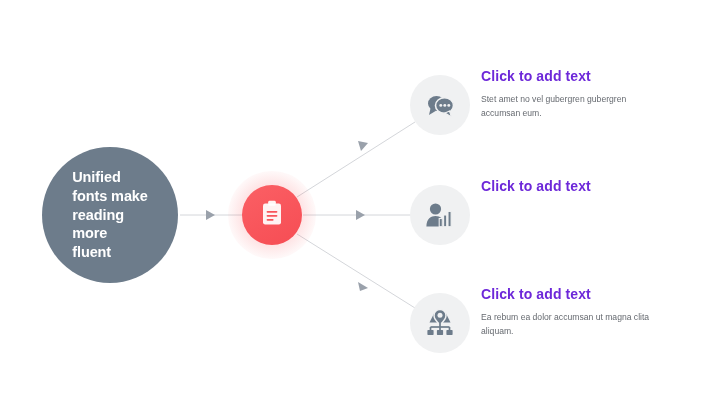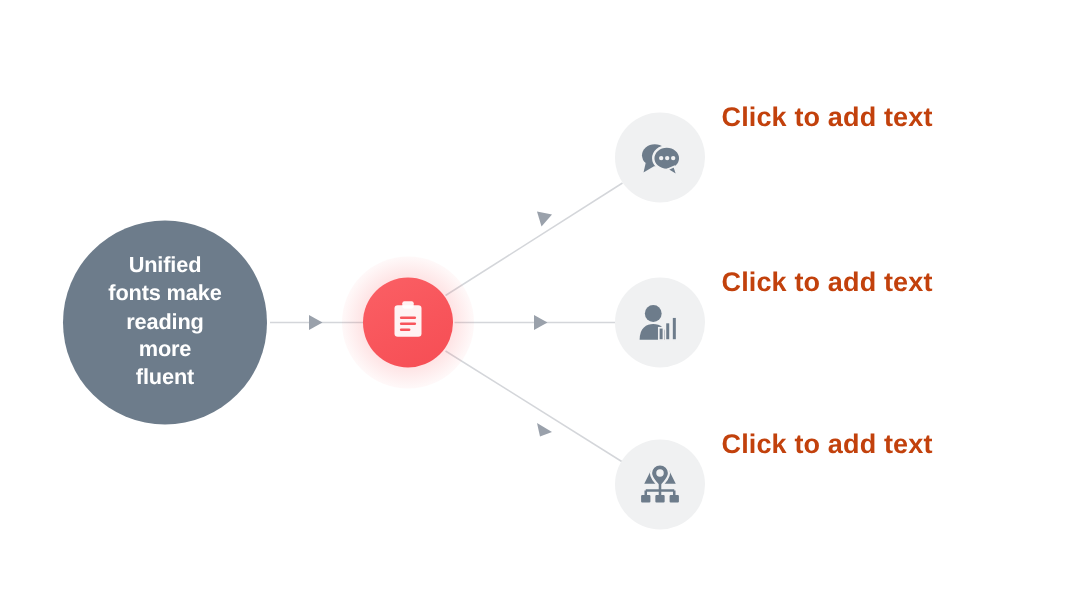--- a/index.html
+++ b/index.html
@@ -44,21 +44,20 @@
     display: flex;
     align-items: center;
     justify-content: center;
     box-sizing: border-box;
   }
   .hub-text {
     color: #ffffff;
     font-size: 14.5px;
     font-weight: bold;
     line-height: 1.30;
-    text-align: center;
     letter-spacing: -0.1px;
     padding: 0 8px;
     white-space: pre-line;
   }
 
   
   .red-node-glow {
     position: absolute;
     left: 228px;
     top: 171px;
@@ -97,23 +96,23 @@
   }
   .item-circle svg { display: block; }
 
   
   .item-text {
     position: absolute;
     left: 481px;
     width: 220px;
   }
   .item-title {
-    font-size: 18px;
+    font-size: 14px;
     font-weight: bold;
-    color: #c2410c;
+    color: #6d28d9;
     letter-spacing: 0.1px;
     margin: 0 0 9px 0;
   }
   .item-body {
     font-size: 8.6px;
     color: #666a70;
     line-height: 1.62;
     margin: 0;
     max-width: 170px;
   }
@@ -175,20 +174,21 @@
         <ellipse cx="19.5" cy="13.5" rx="9" ry="7.8" fill="#6d7c8b" stroke="#f0f1f2" stroke-width="1.6"></ellipse>
         <path d="M24.5 19 L26.5 25 L20 21 Z" fill="#6d7c8b" stroke="#f0f1f2" stroke-width="1.2"></path>
         <circle cx="15.8" cy="13.4" r="1.45" fill="#f0f1f2"></circle>
         <circle cx="19.8" cy="13.4" r="1.45" fill="#f0f1f2"></circle>
         <circle cx="23.8" cy="13.4" r="1.45" fill="#f0f1f2"></circle>
       </svg>
     </span>
   </div>
   <div class="item-text t1">
     <p class="item-title">Click to add text</p>
+    <p class="item-body">Stet amet no vel gubergren gubergren accumsan eum.</p>
   </div>
 
   <div class="item-circle r2" style="left:410px;">
     <span>
       <svg width="30" height="27" viewBox="0 0 30 27">
         <circle cx="10.5" cy="7" r="5.6" fill="#6d7c8b"></circle>
         <path d="M1.4 24.5 C1.4 16.6 6 14 10.5 14 C15 14 19.6 16.6 19.6 24.5 Z" fill="#6d7c8b"></path>
         <rect x="14.2" y="16.5" width="3.1" height="8.2" fill="#6d7c8b" stroke="#f0f1f2" stroke-width="1.1"></rect>
         <rect x="18.6" y="13" width="3.1" height="11.7" fill="#6d7c8b" stroke="#f0f1f2" stroke-width="1.1"></rect>
         <rect x="23" y="9.4" width="3.1" height="15.3" fill="#6d7c8b" stroke="#f0f1f2" stroke-width="1.1"></rect>
@@ -211,15 +211,16 @@
         <line x1="15" y1="18" x2="15" y2="21" stroke="#6d7c8b" stroke-width="1.7"></line>
         <line x1="24.5" y1="18" x2="24.5" y2="21" stroke="#6d7c8b" stroke-width="1.7"></line>
         <rect x="2.4" y="21" width="6.2" height="5" rx="0.7" fill="#6d7c8b"></rect>
         <rect x="11.9" y="21" width="6.2" height="5" rx="0.7" fill="#6d7c8b"></rect>
         <rect x="21.4" y="21" width="6.2" height="5" rx="0.7" fill="#6d7c8b"></rect>
       </svg>
     </span>
   </div>
   <div class="item-text t3">
     <p class="item-title">Click to add text</p>
+    <p class="item-body">Ea rebum ea dolor accumsan ut magna clita aliquam.</p>
   </div>
 
 </div>
 
 </body></html>

